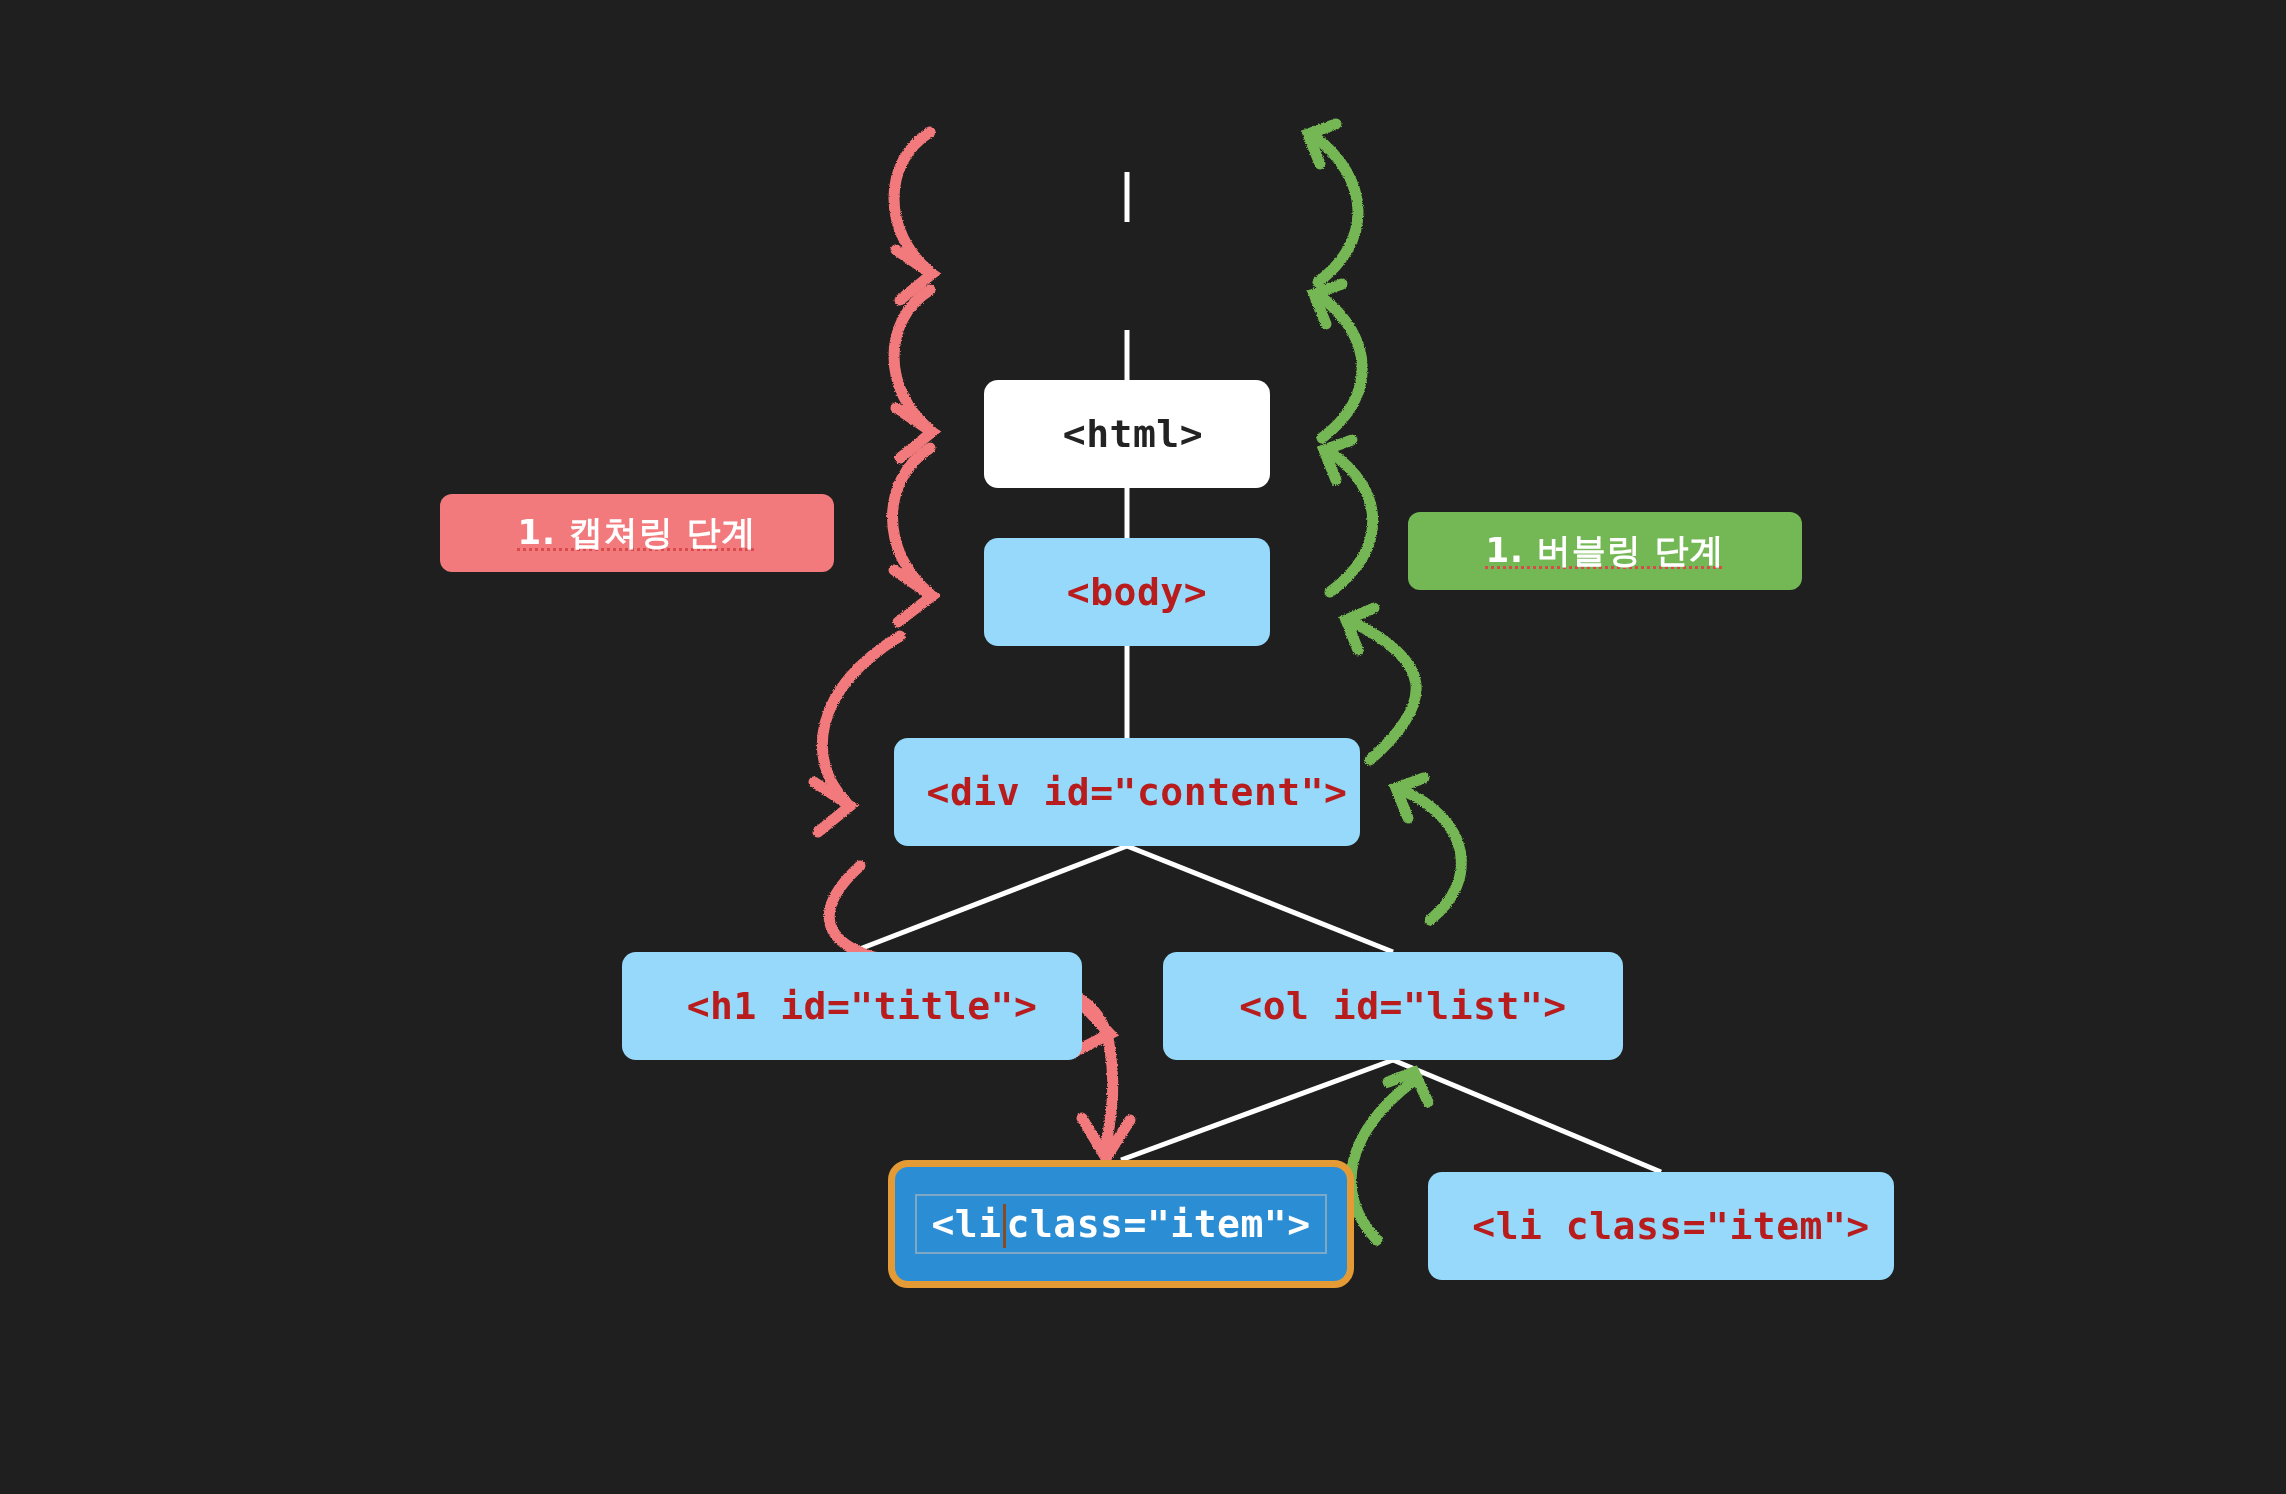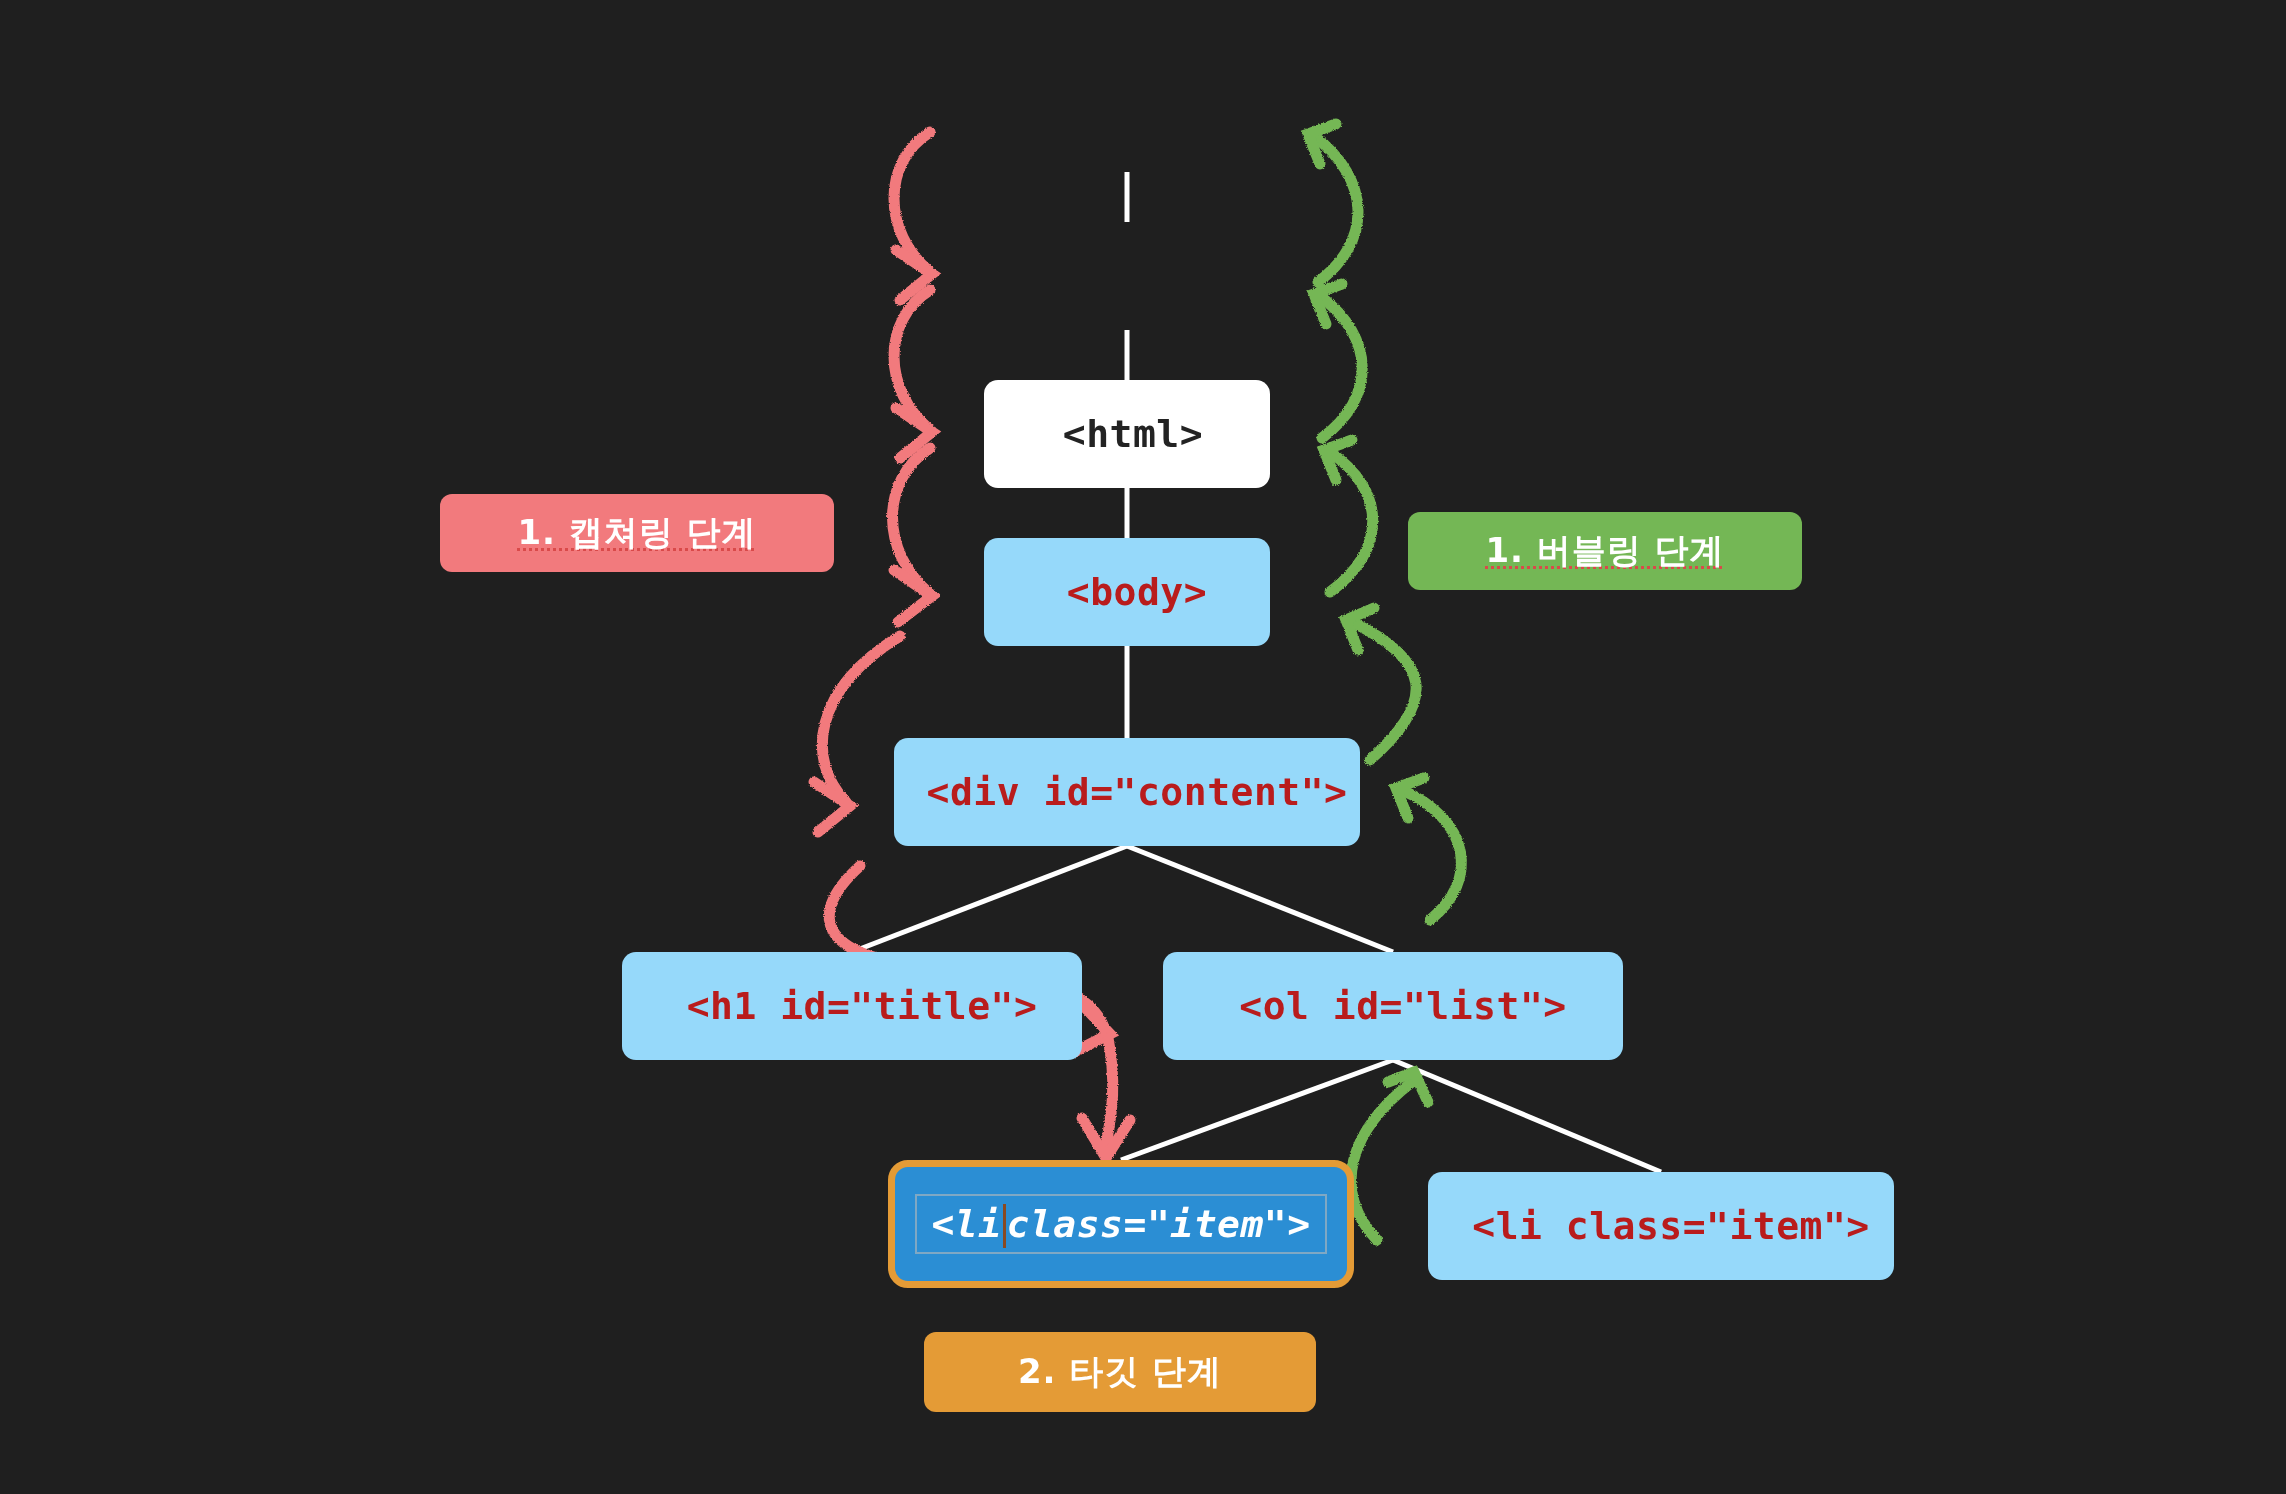--- a/index.html
+++ b/index.html
@@ -55,21 +55,20 @@
     display: flex;
     align-items: flex-start;
     justify-content: center;
     border: 2px solid #7fa8c4;
     color: #ffffff;
     font-family: "DejaVu Sans Mono", "Liberation Mono", monospace;
     font-weight: 700;
     white-space: nowrap;
     letter-spacing: 0.5px;
     padding: 6px 14px;
-    font-style: italic;
   }
   .caret {
     display: inline-block;
     width: 3px;
     height: 1.15em;
     background: #8a4a22;
     vertical-align: middle;
     margin: 0 1px;
     position: relative;
     top: 2px;
@@ -200,17 +199,14 @@
   </div>
 
   <div class="badge badge-capture" style="left:440px; top:494px; width:394px; height:78px; font-size:34px;">
     <span class="badge-underlined">1. 캡쳐링 단계</span>
   </div>
 
   <div class="badge badge-bubble" style="left:1408px; top:512px; width:394px; height:78px; font-size:34px;">
     <span class="badge-underlined">1. 버블링 단계</span>
   </div>
 
-  <div class="badge badge-target" style="left:924px; top:1332px; width:392px; height:80px; font-size:34px;">
-    <span>2. 타깃 단계</span>
-  </div>
 
 </div>
 
 </body></html>

